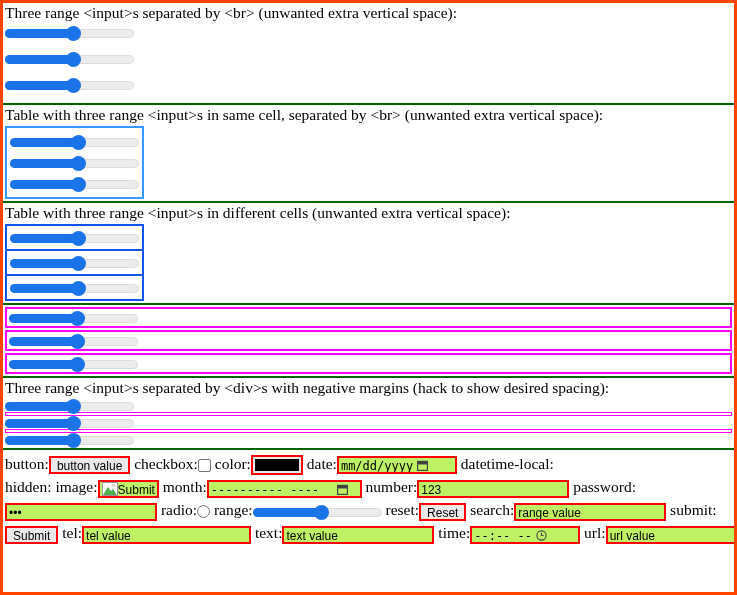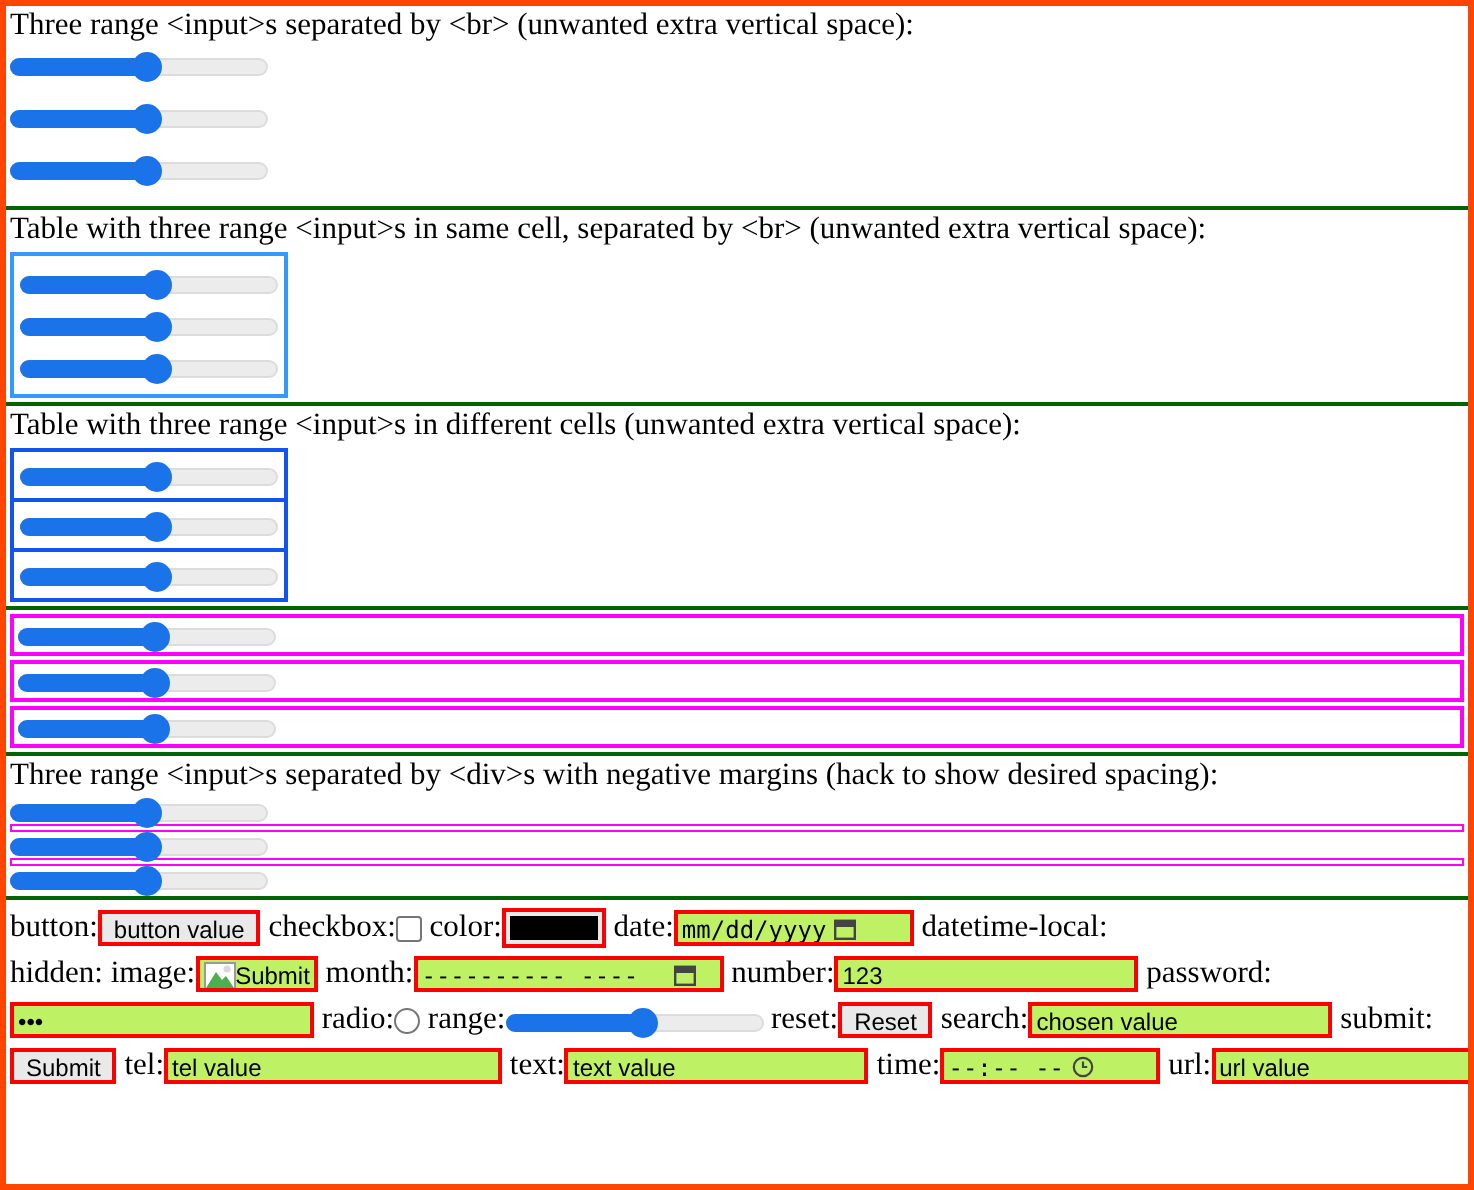--- a/index.html
+++ b/index.html
@@ -382,21 +382,21 @@
             </svg></span></span>
       <span class="lbl">number:</span><span class="fi" style="width:152px">123</span>
       <span class="lbl">password:</span>
     </div>
 
     <div class="line">
       <span class="fi" style="width:152px">•••</span>
       <span class="lbl">radio:</span><span class="rd"></span>
       <span class="lbl">range:</span><span class="slider"><span class="track"></span><span class="fill" style="width:68px"></span><span class="thumb" style="left:61px"></span></span>
       <span class="lbl">reset:</span><span class="fi btn">Reset</span>
-      <span class="lbl">search:</span><span class="fi" style="width:152px">chosen value</span>
+      <span class="lbl">search:</span><span class="fi" style="width:152px">range value</span>
       <span class="lbl">submit:</span>
     </div>
 
     <div class="line">
       <span class="fi btn">Submit</span>
       <span class="lbl">tel:</span><span class="fi" style="width:169px">tel value</span>
       <span class="lbl">text:</span><span class="fi" style="width:152px">text value</span>
       <span class="lbl">time:</span><span class="fi" style="width:110px"><span class="mono">--:-- --</span><span class="picker-ico"><svg width="11" height="11" viewBox="0 0 11 11">
               <circle cx="5.5" cy="5.5" r="4.6" fill="none" stroke="#444" stroke-width="1.1"></circle>
               <path d="M5.5 2.8 L5.5 5.5 L7.6 5.5" fill="none" stroke="#444" stroke-width="1.1"></path>

